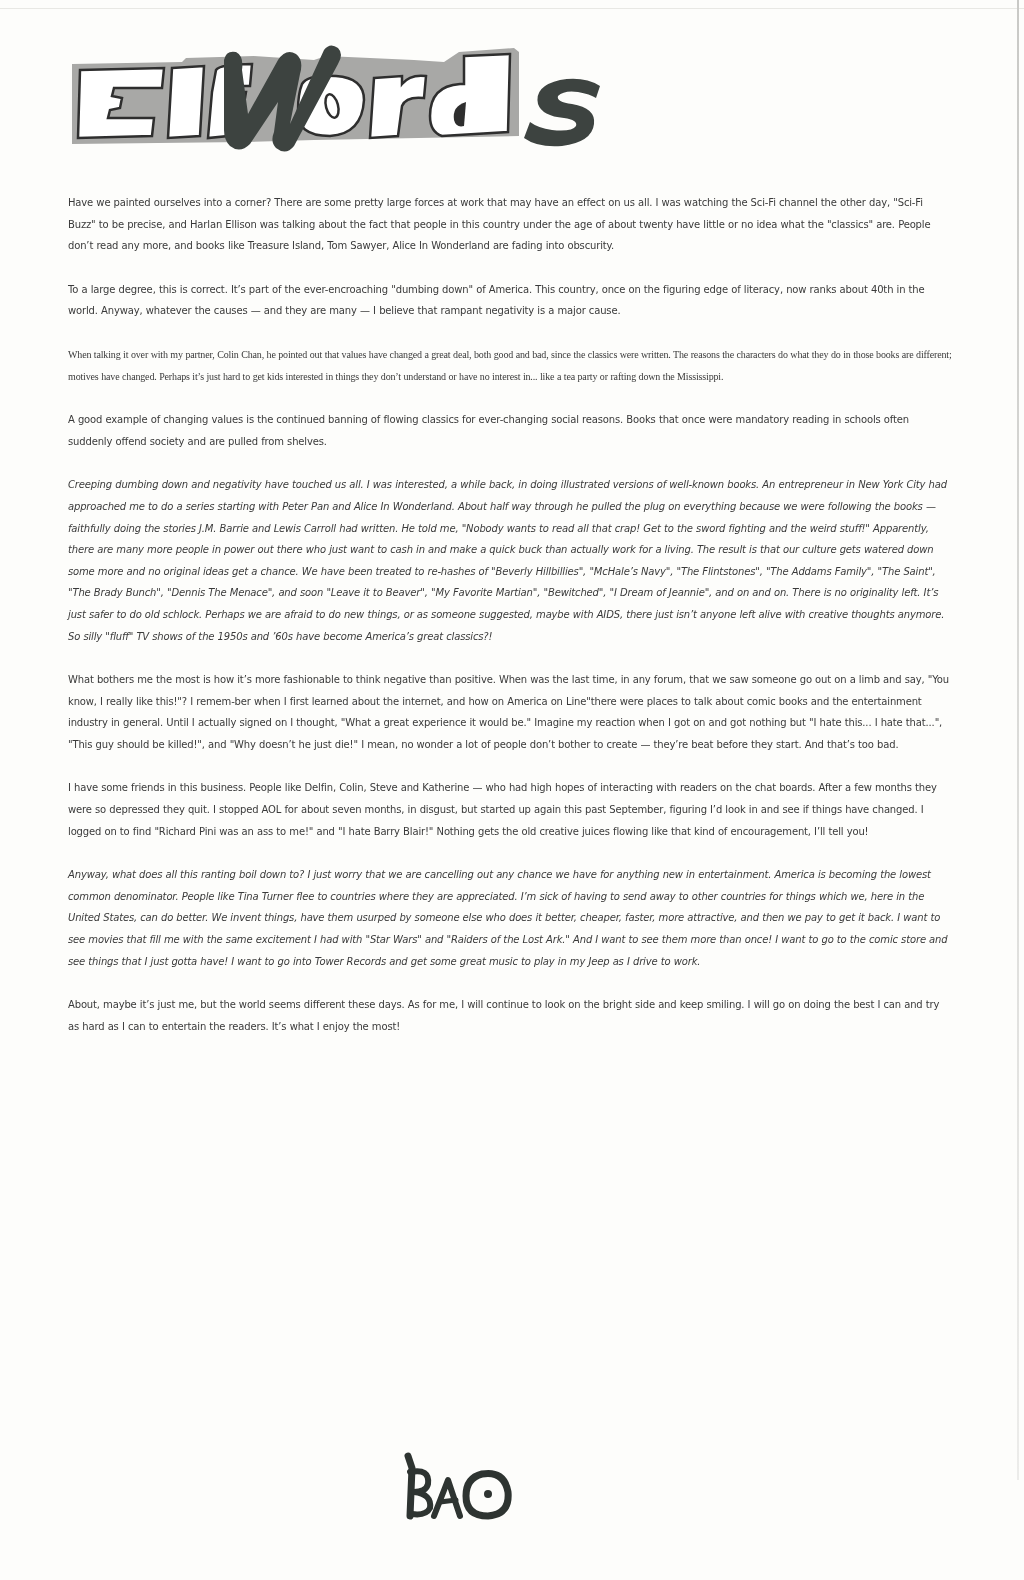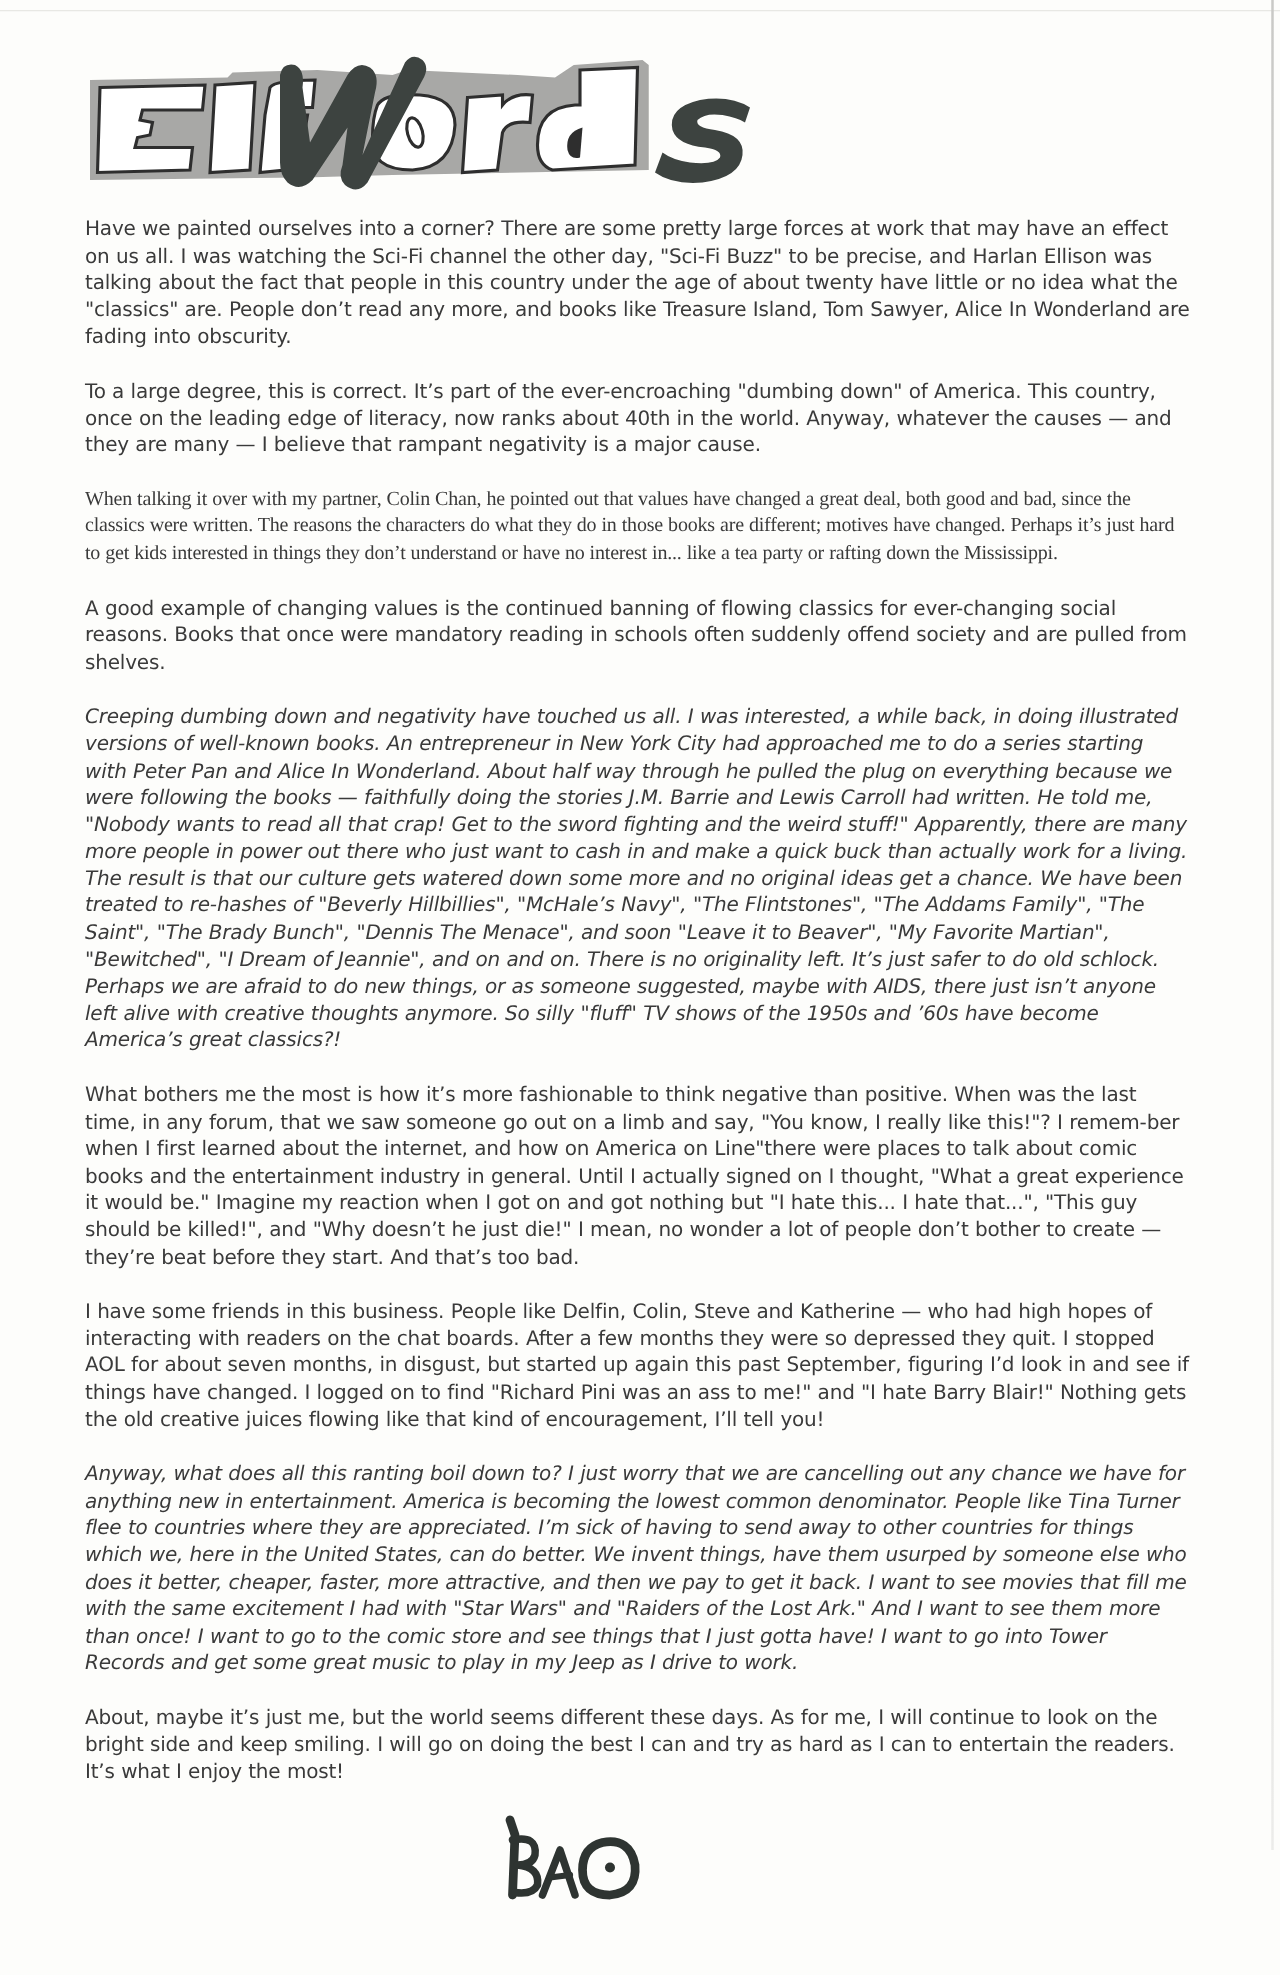--- a/index.html
+++ b/index.html
@@ -19,22 +19,22 @@
     position: absolute; left: 1017px; top: 0; width: 2px; height: 1480px;
     background: linear-gradient(#c9c9c6, #ececea);
   }
   
   .logo {
     position: absolute; left: 64px; top: 40px; width: 560px; height: 130px;
   }
   .logo svg { width: 560px; height: 130px; display: block; }
   
   .article {
-    position: absolute; left: 68px; top: 172px; width: 885px;
-    font-size: 16px; line-height: 21.6px; letter-spacing: -0.15px;
+    position: absolute; left: 68px; top: 192px; width: 885px;
+    font-size: 10px; line-height: 21.6px; letter-spacing: -0.15px;
     word-spacing: 0.2px;
   }
   .article p { margin: 0 0 22px 0; text-align: left; }
   .p1 { margin-left: 0; }
   .p2 { margin-left: 0; }
   .p3 { margin-left: 1px; font-family: Liberation Serif, serif; }
   .p4 { margin-left: 3px; }
   .p5 { margin-left: 4px; font-style: italic; }
   .p6 { margin-left: 8px; }
   .p7 { margin-left: 10px; }
@@ -73,21 +73,21 @@
     <path d="M402 62 Q388 66 390 80 Q392 88 400 86 Z" fill="#2e2e2e"></path>
 
     <path d="M160 20 Q162 10 172 12 Q180 16 178 30 L184 74 L214 20 Q222 8 232 14 Q240 20 236 34 L226 84 L260 10 Q266 2 274 8 Q280 14 274 24 L230 106 Q222 116 212 108 Q206 102 210 92 L214 62 L186 104 Q176 114 166 106 Q160 100 160 90 Z" fill="#3d4340"></path>
 
     <path d="M536 46 Q520 36 496 40 Q470 46 474 64 Q478 76 500 78 Q514 80 512 86 Q508 92 488 90 Q474 88 466 82 L460 98 Q474 108 498 106 Q528 102 530 84 Q532 68 508 64 Q492 62 494 56 Q500 50 514 52 Q526 54 532 58 Z" fill="#3d4340"></path>
   </svg>
 </div>
 
 <div class="article">
   <p class="p1">Have we painted ourselves into a corner? There are some pretty large forces at work that may have an effect on us all. I was watching the Sci-Fi channel the other day, "Sci-Fi Buzz" to be precise, and Harlan Ellison was talking about the fact that people in this country under the age of about twenty have little or no idea what the "classics" are. People don’t read any more, and books like Treasure Island, Tom Sawyer, Alice In Wonderland are fading into obscurity.</p>
-  <p class="p2">To a large degree, this is correct. It’s part of the ever-encroaching "dumbing down" of America. This country, once on the leading edge of literacy, now ranks about 40th in the world. Anyway, whatever the causes — and they are many — I believe that rampant negativity is a major cause.</p>
+  <p class="p2">To a large degree, this is correct. It’s part of the ever-encroaching "dumbing down" of America. This country, once on the figuring edge of literacy, now ranks about 40th in the world. Anyway, whatever the causes — and they are many — I believe that rampant negativity is a major cause.</p>
   <p class="p3">When talking it over with my partner, Colin Chan, he pointed out that values have changed a great deal, both good and bad, since the classics were written. The reasons the characters do what they do in those books are different; motives have changed. Perhaps it’s just hard to get kids interested in things they don’t understand or have no interest in... like a tea party or rafting down the Mississippi.</p>
   <p class="p4">A good example of changing values is the continued banning of flowing classics for ever-changing social reasons. Books that once were mandatory reading in schools often suddenly offend society and are pulled from shelves.</p>
   <p class="p5">Creeping dumbing down and negativity have touched us all. I was interested, a while back, in doing illustrated versions of well-known books. An entrepreneur in New York City had approached me to do a series starting with Peter Pan and Alice In Wonderland. About half way through he pulled the plug on everything because we were following the books — faithfully doing the stories J.M. Barrie and Lewis Carroll had written. He told me, "Nobody wants to read all that crap! Get to the sword fighting and the weird stuff!" Apparently, there are many more people in power out there who just want to cash in and make a quick buck than actually work for a living. The result is that our culture gets watered down some more and no original ideas get a chance. We have been treated to re-hashes of "Beverly Hillbillies", "McHale’s Navy", "The Flintstones", "The Addams Family", "The Saint", "The Brady Bunch", "Dennis The Menace", and soon "Leave it to Beaver", "My Favorite Martian", "Bewitched", "I Dream of Jeannie", and on and on. There is no originality left. It’s just safer to do old schlock. Perhaps we are afraid to do new things, or as someone suggested, maybe with AIDS, there just isn’t anyone left alive with creative thoughts anymore. So silly "fluff" TV shows of the 1950s and ’60s have become America’s great classics?!</p>
   <p class="p6">What bothers me the most is how it’s more fashionable to think negative than positive. When was the last time, in any forum, that we saw someone go out on a limb and say, "You know, I really like this!"? I remem-ber when I first learned about the internet, and how on America on Line"there were places to talk about comic books and the entertainment industry in general. Until I actually signed on I thought, "What a great experience it would be." Imagine my reaction when I got on and got nothing but "I hate this... I hate that...", "This guy should be killed!", and "Why doesn’t he just die!" I mean, no wonder a lot of people don’t bother to create — they’re beat before they start. And that’s too bad.</p>
   <p class="p7">I have some friends in this business. People like Delfin, Colin, Steve and Katherine — who had high hopes of interacting with readers on the chat boards. After a few months they were so depressed they quit. I stopped AOL for about seven months, in disgust, but started up again this past September, figuring I’d look in and see if things have changed. I logged on to find "Richard Pini was an ass to me!" and "I hate Barry Blair!" Nothing gets the old creative juices flowing like that kind of encouragement, I’ll tell you!</p>
   <p class="p8">Anyway, what does all this ranting boil down to? I just worry that we are cancelling out any chance we have for anything new in entertainment. America is becoming the lowest common denominator. People like Tina Turner flee to countries where they are appreciated. I’m sick of having to send away to other countries for things which we, here in the United States, can do better. We invent things, have them usurped by someone else who does it better, cheaper, faster, more attractive, and then we pay to get it back. I want to see movies that fill me with the same excitement I had with "Star Wars" and "Raiders of the Lost Ark." And I want to see them more than once! I want to go to the comic store and see things that I just gotta have! I want to go into Tower Records and get some great music to play in my Jeep as I drive to work.</p>
   <p class="p9">About, maybe it’s just me, but the world seems different these days. As for me, I will continue to look on the bright side and keep smiling. I will go on doing the best I can and try as hard as I can to entertain the readers. It’s what I enjoy the most!</p>
 </div>
 
 <div class="signature">

